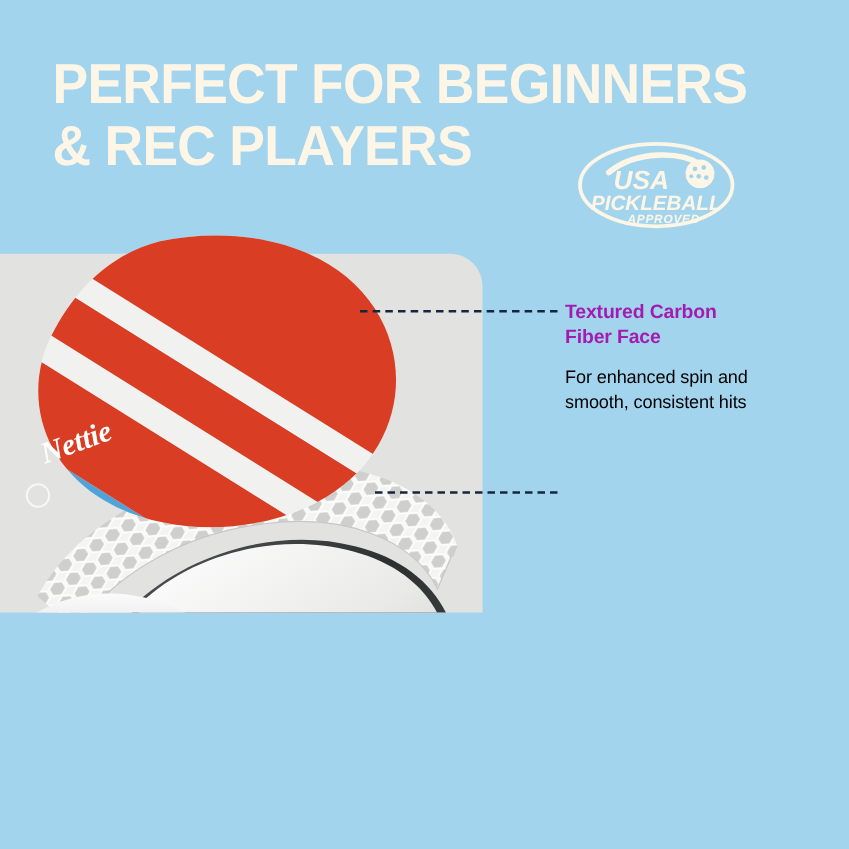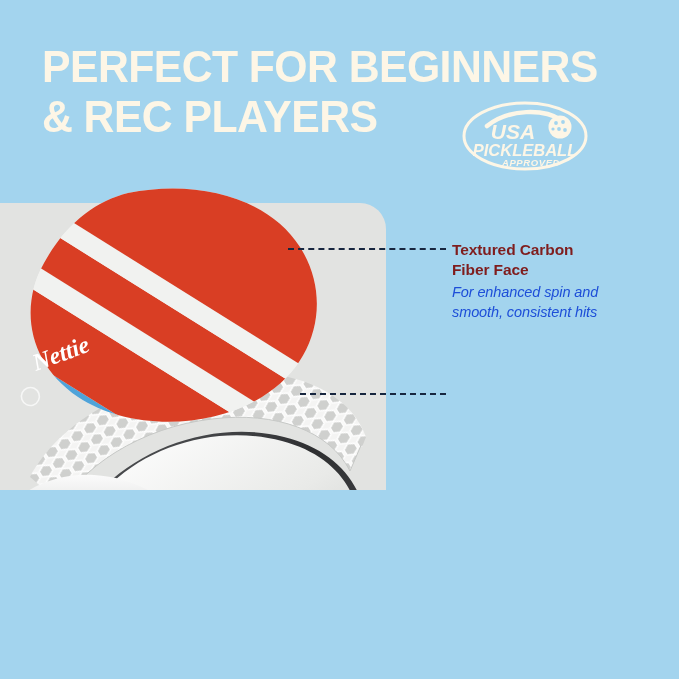--- a/index.html
+++ b/index.html
@@ -20,46 +20,46 @@
     font-weight:bold;
     font-size:45px;
     line-height:50px;
     letter-spacing:-0.6px;
     transform:scaleX(0.95);
     transform-origin:left top;
     white-space:pre-line;
   }
 
   
-  .badge{position:absolute;left:461px;top:100px;width:128px;height:72px;}
+  .badge{position:absolute;left:461px;top:112px;width:128px;height:72px;}
 
   
   .panel{
     position:absolute;left:-6px;top:203px;width:392px;height:389px;
     background:#e2e3e1;
     border-radius:0 26px 26px 0;
   }
   .panel-sheen{
     position:absolute;left:150px;top:360px;width:240px;height:232px;
     background:linear-gradient(160deg,rgba(255,255,255,0) 0%,rgba(255,255,255,.55) 60%);
     border-radius:0 0 26px 0;
   }
 
   
   .paddle-wrap{position:absolute;left:0;top:185px;width:470px;height:420px;}
 
   
   .callout{position:absolute;width:214px;}
   .c-title{
-    color:#7f1d1d;font-weight:bold;font-size:15.5px;line-height:19.5px;
+    color:#a21caf;font-weight:bold;font-size:15.5px;line-height:19.5px;
     letter-spacing:-0.1px;white-space:pre-line;
   }
   .c-body{
-    color:#1d4ed8;font-style:italic;font-size:14.5px;line-height:20px;
-    letter-spacing:-0.1px;margin-top:3px;white-space:pre-line;
+    color:#000000;font-size:14.5px;line-height:20px;
+    letter-spacing:-0.1px;margin-top:13px;white-space:pre-line;
   }
   #callout-0{left:452px;top:240px;}
   #callout-1{left:452px;top:361px;}
   #callout-2{left:452px;top:498px;}
 
   .leader{position:absolute;height:0;border-top:2.6px dashed #17263f;}
   #leader-0{left:288px;top:248px;width:158px;}
   #leader-1{left:300px;top:393px;width:146px;}
   #leader-2{left:281px;top:505px;width:165px;}
 </style>

